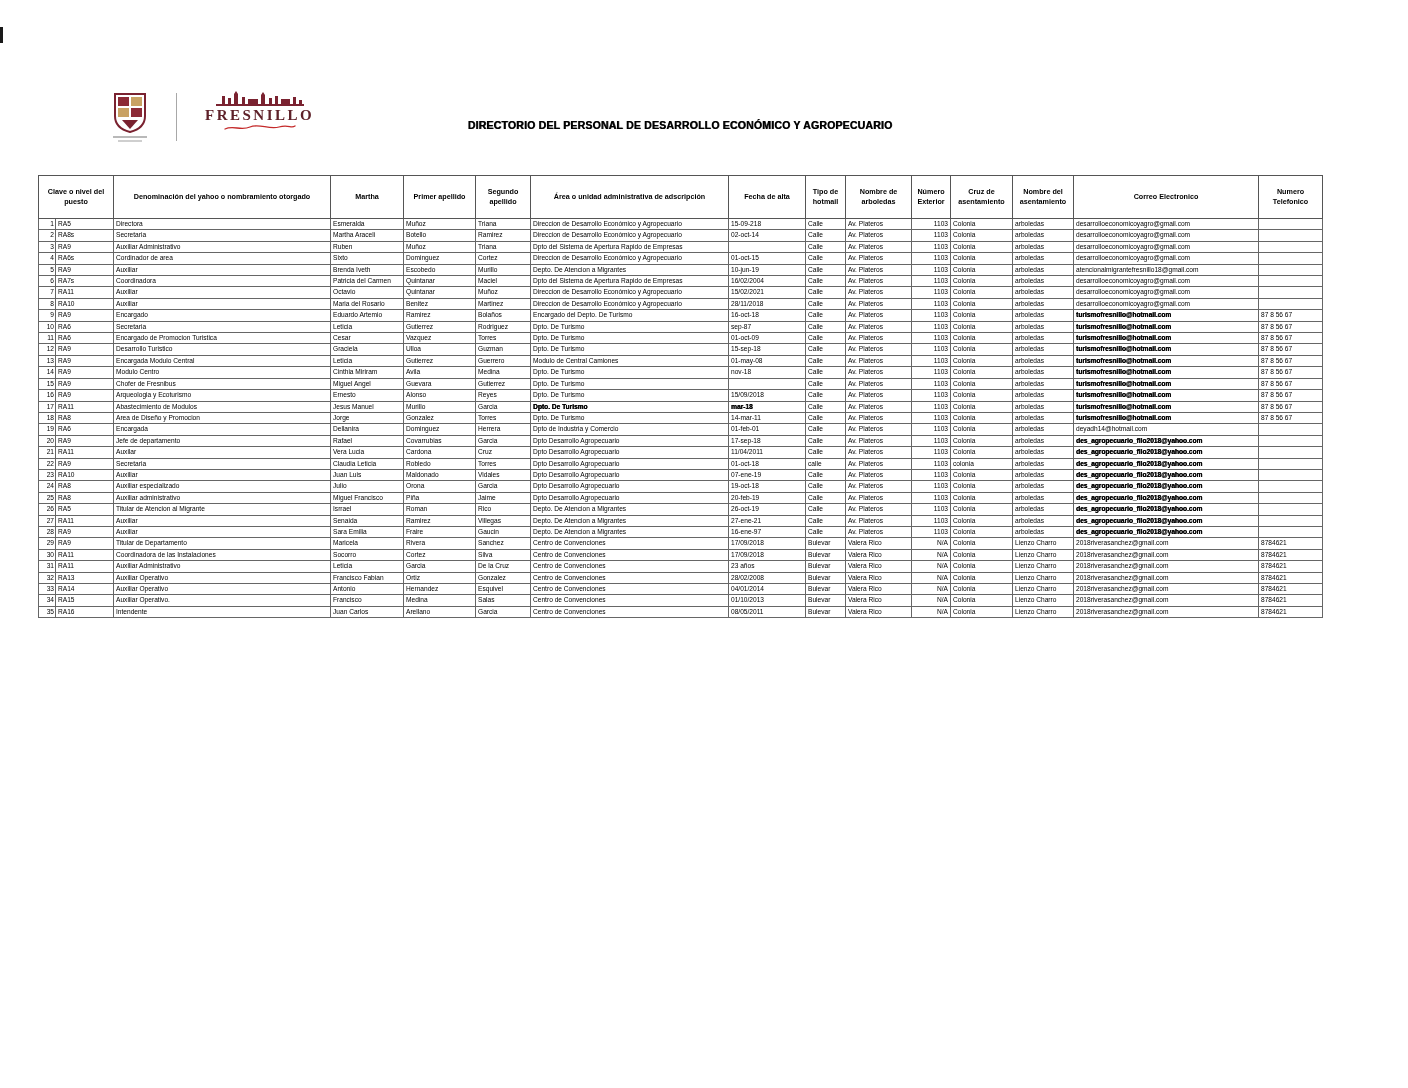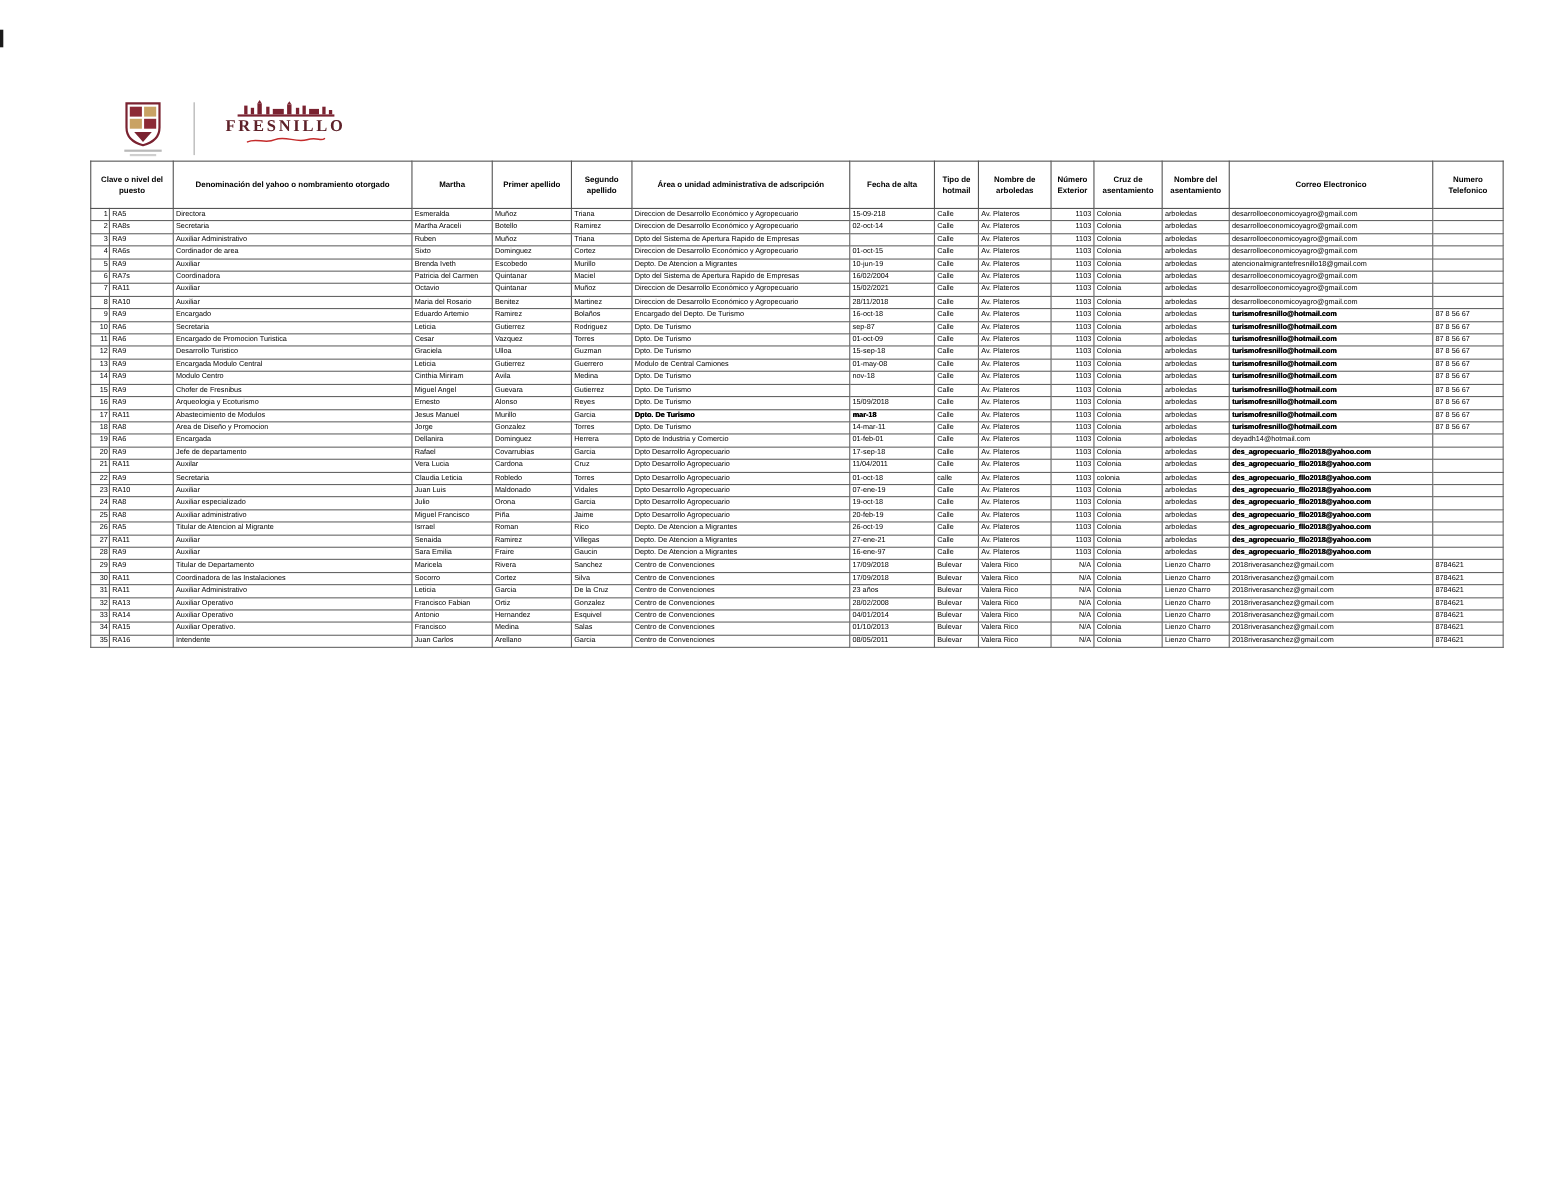--- a/index.html
+++ b/index.html
@@ -24,25 +24,24 @@
 
   
   .titles{
     position:absolute;left:38px;top:116px;width:1284px;text-align:center;
     font-weight:bold;font-size:10.5px;line-height:18px;color:#000;
     text-shadow:0.6px 0 0 #333;letter-spacing:0.2px;
   }
 
   
   .dir-table{
-    position:absolute;left:38px;top:146px;width:1284px;
+    position:absolute;left:38px;top:175px;width:1284px;
     border-collapse:collapse;table-layout:fixed;
     border:1.5px solid #000;
     font-size:6.6px;
-    margin-left:44px;
   }
   .dir-table th{
     border:1px solid #555;font-size:7.2px;font-weight:bold;text-align:center;
     vertical-align:middle;padding:1px 2px;line-height:1.35;word-wrap:break-word;
     height:40px;background:#fff;
   }
   .dir-table td{
     border:1px solid #666;padding:0 2px;height:10.4px;line-height:10.4px;
     white-space:nowrap;overflow:hidden;vertical-align:middle;background:#fff;
   }
@@ -93,20 +92,21 @@
         </g>
       </svg>
       <div class="brand-name">FRESNILLO</div>
       <svg width="74" height="8" viewBox="0 0 74 8">
         <path d="M2 5 C 10 1, 18 7, 27 3 S 46 6, 56 3 S 68 5, 72 2" fill="none" stroke="#c42a2a" stroke-width="1.3" stroke-linecap="round"></path>
       </svg>
     </div>
   </div>
 
   <div class="titles">
+    <div>DIRECTORIO DEL PERSONAL DE DESARROLLO ECONÓMICO Y AGROPECUARIO</div>
   </div>
 
   <table class="dir-table">
     <colgroup>
       <col style="width:17px">
         <col style="width:58px">
         <col style="width:217px">
       <col style="width:73px">
         <col style="width:72px">
         <col style="width:55px">

